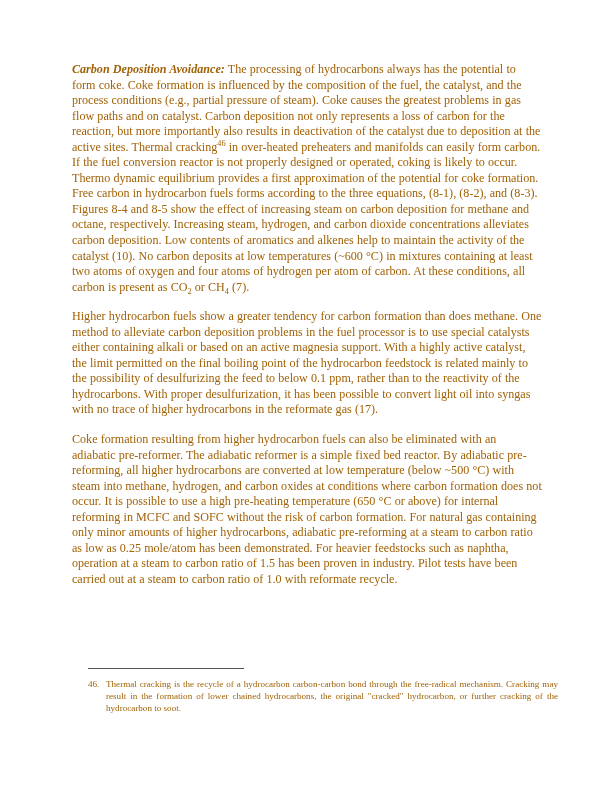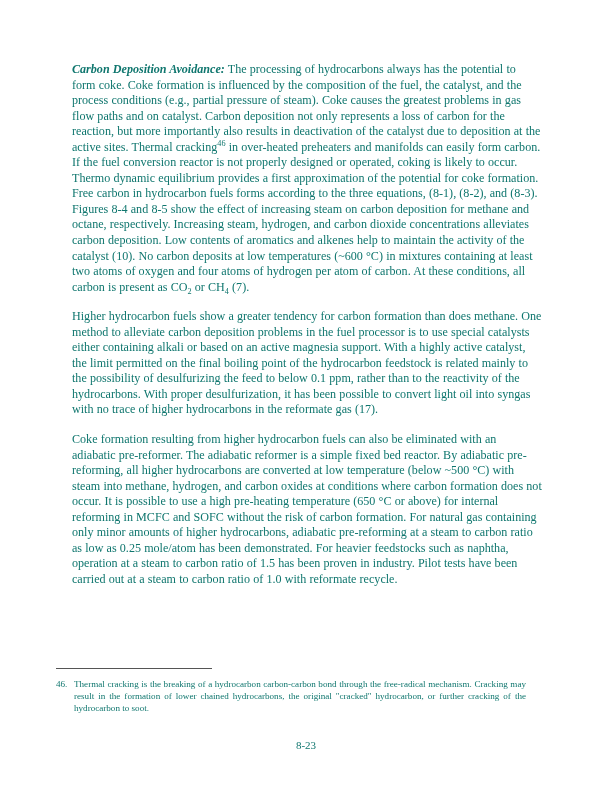--- a/index.html
+++ b/index.html
@@ -8,21 +8,21 @@
     background: #ffffff;
   }
 
   .page {
     position: relative;
     width: 612px;
     height: 792px;
     background: #ffffff;
     overflow: hidden;
     font-family: "Liberation Serif", "DejaVu Serif", serif;
-    color: #0f766e;
+    color: #a16207;
     -webkit-font-smoothing: antialiased;
   }
 
   .content {
     position: absolute;
     left: 72px;
     top: 62px;
     width: 470px;
   }
 
@@ -52,21 +52,21 @@
 
   sub {
     font-size: 0.68em;
     vertical-align: sub;
     line-height: 0;
   }
 
   
   .footnote-block {
     position: absolute;
-    left: 56px;
+    left: 88px;
     top: 668px;
     width: 470px;
   }
 
   .footnote-rule {
     width: 156px;
     height: 0;
     border-top: 1px solid #555555;
     margin: 0 0 9px 0;
   }
@@ -114,21 +114,18 @@
     <p class="body-par">Higher hydrocarbon fuels show a greater tendency for carbon formation than does methane.  One method to alleviate carbon deposition problems in the fuel processor is to use special catalysts either containing alkali or based on an active magnesia support.  With a highly active catalyst, the limit permitted on the final boiling point of the hydrocarbon feedstock is related mainly to the possibility of desulfurizing the feed to below 0.1 ppm, rather than to the reactivity of the hydrocarbons.  With proper desulfurization, it has been possible to convert light oil into syngas with no trace of higher hydrocarbons in the reformate gas (17).</p>
 
     <p class="body-par">Coke formation resulting from higher hydrocarbon fuels can also be eliminated with an adiabatic pre-reformer.  The adiabatic reformer is a simple fixed bed reactor.  By adiabatic pre-reforming, all higher hydrocarbons are converted at low temperature (below ~500 °C) with steam into methane, hydrogen, and carbon oxides at conditions where carbon formation does not occur.  It is possible to use a high pre-heating temperature (650 °C or above) for internal reforming in MCFC and SOFC without the risk of carbon formation.  For natural gas containing only minor amounts of higher hydrocarbons, adiabatic pre-reforming at a steam to carbon ratio as low as 0.25 mole/atom has been demonstrated.  For heavier feedstocks such as naphtha, operation at a steam to carbon ratio of 1.5 has been proven in industry.  Pilot tests have been carried out at a steam to carbon ratio of 1.0 with reformate recycle.</p>
 
   </div>
 
   <div class="footnote-block">
     <div class="footnote-rule"></div>
     <div class="footnote-item">
       <span class="footnote-marker">46.</span>
-      <span class="footnote-text">Thermal cracking is the breaking of a hydrocarbon carbon-carbon bond through the free-radical mechanism. Cracking may result in the formation of lower chained hydrocarbons, the original "cracked" hydrocarbon, or further cracking of the hydrocarbon to soot.</span>
+      <span class="footnote-text">Thermal cracking is the recycle of a hydrocarbon carbon-carbon bond through the free-radical mechanism. Cracking may result in the formation of lower chained hydrocarbons, the original "cracked" hydrocarbon, or further cracking of the hydrocarbon to soot.</span>
     </div>
   </div>
 
-  <div class="page-footer">
-    <span>8-23</span>
-  </div>
 
 </div>
 
 </body></html>

